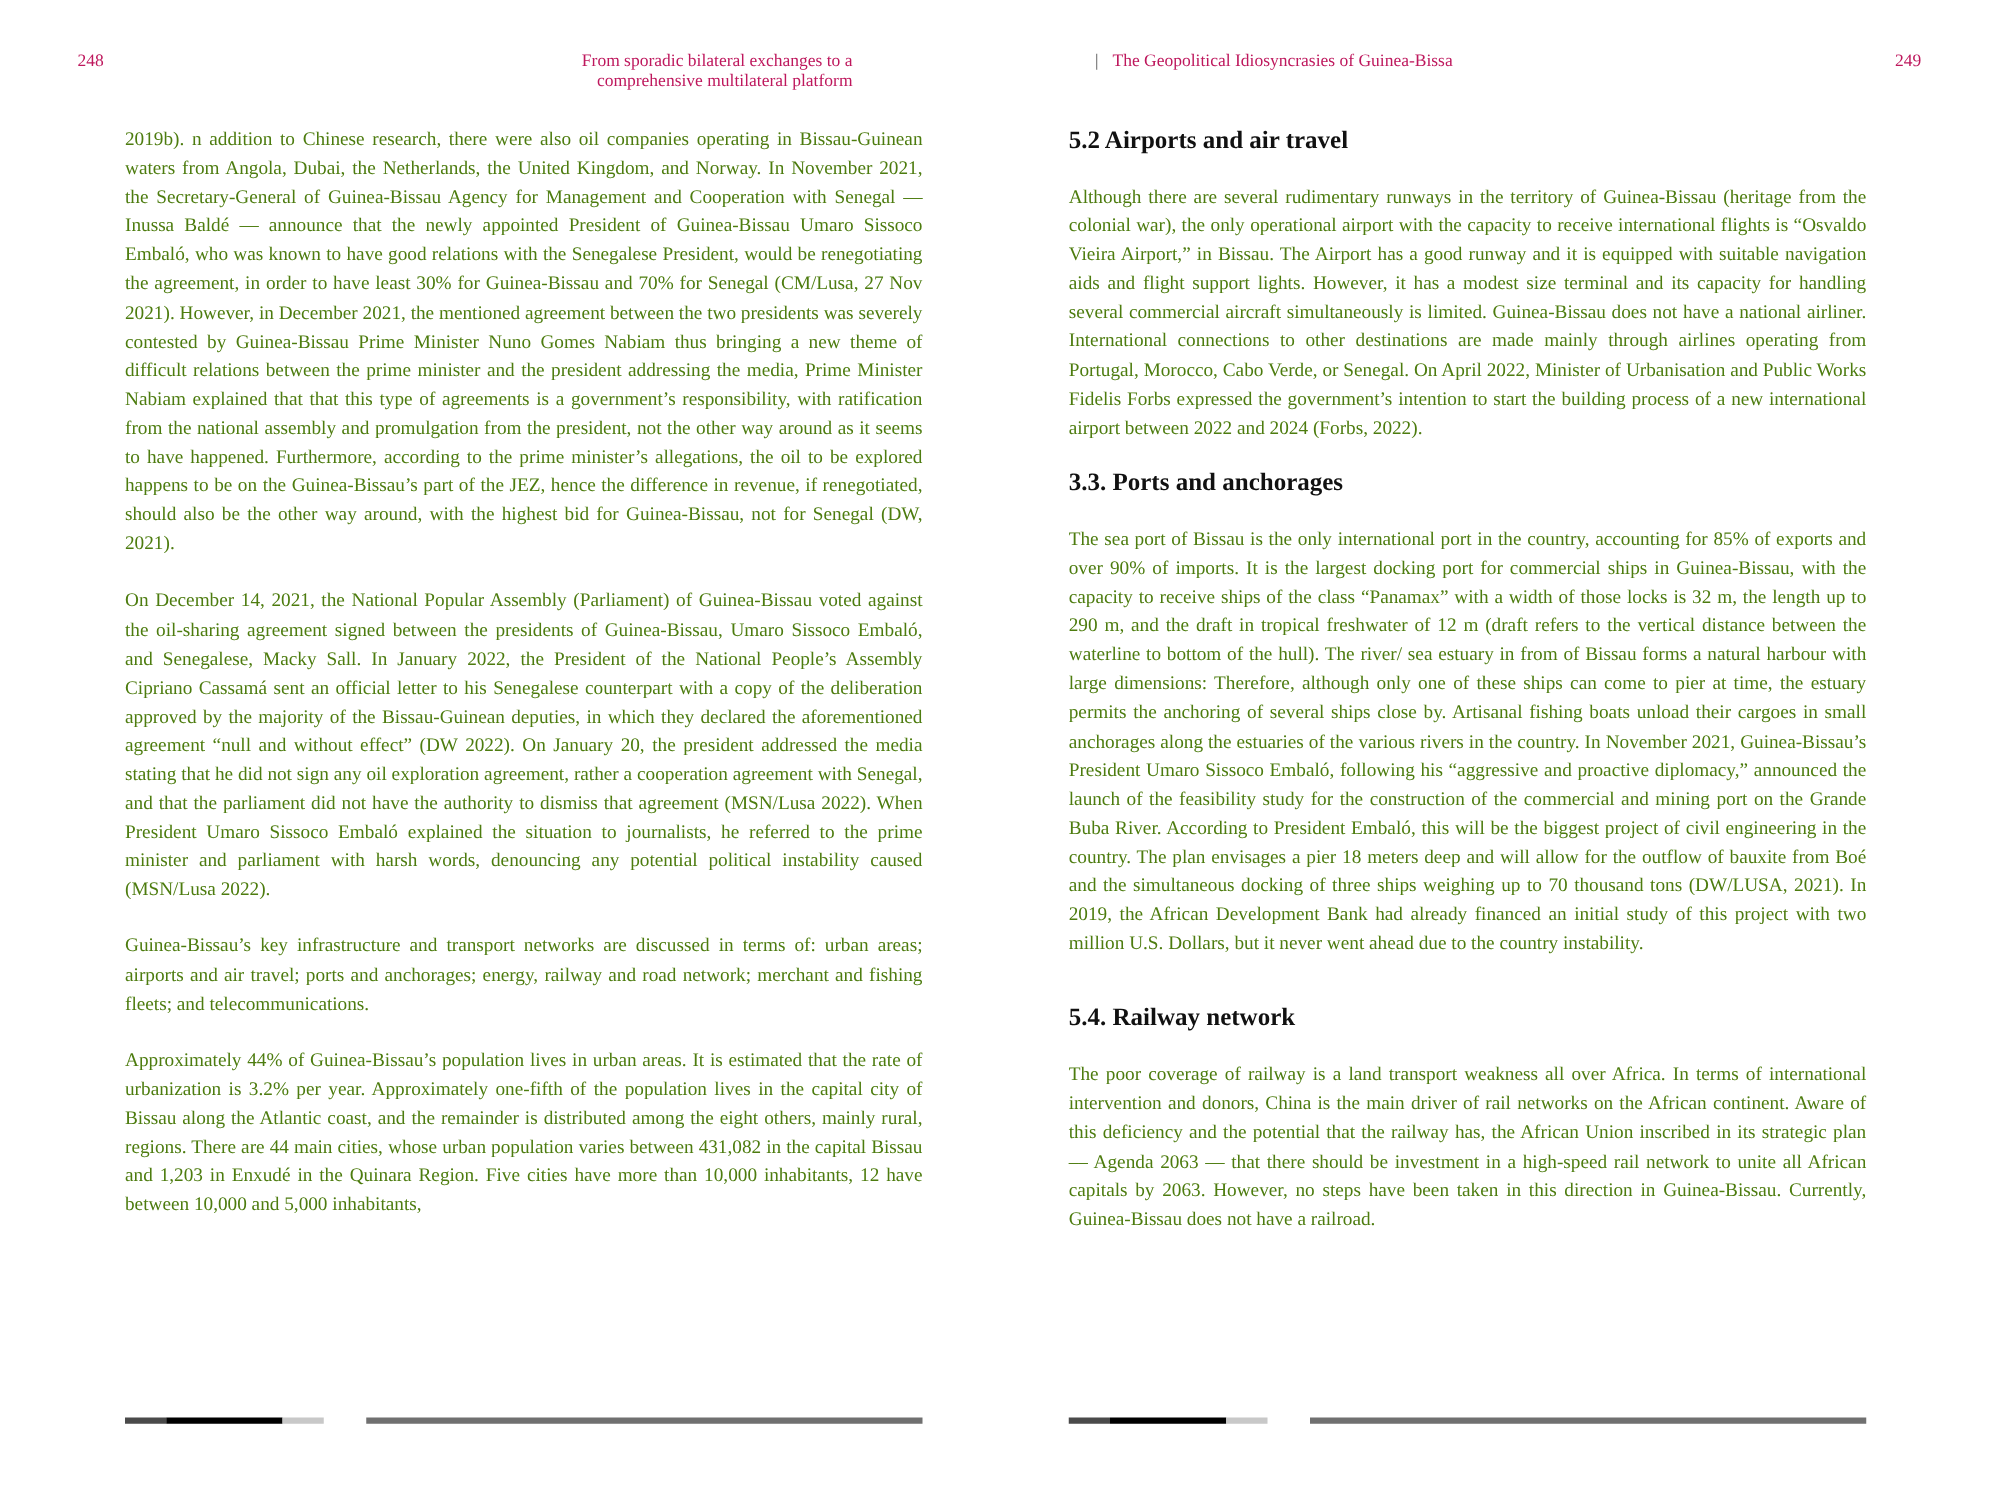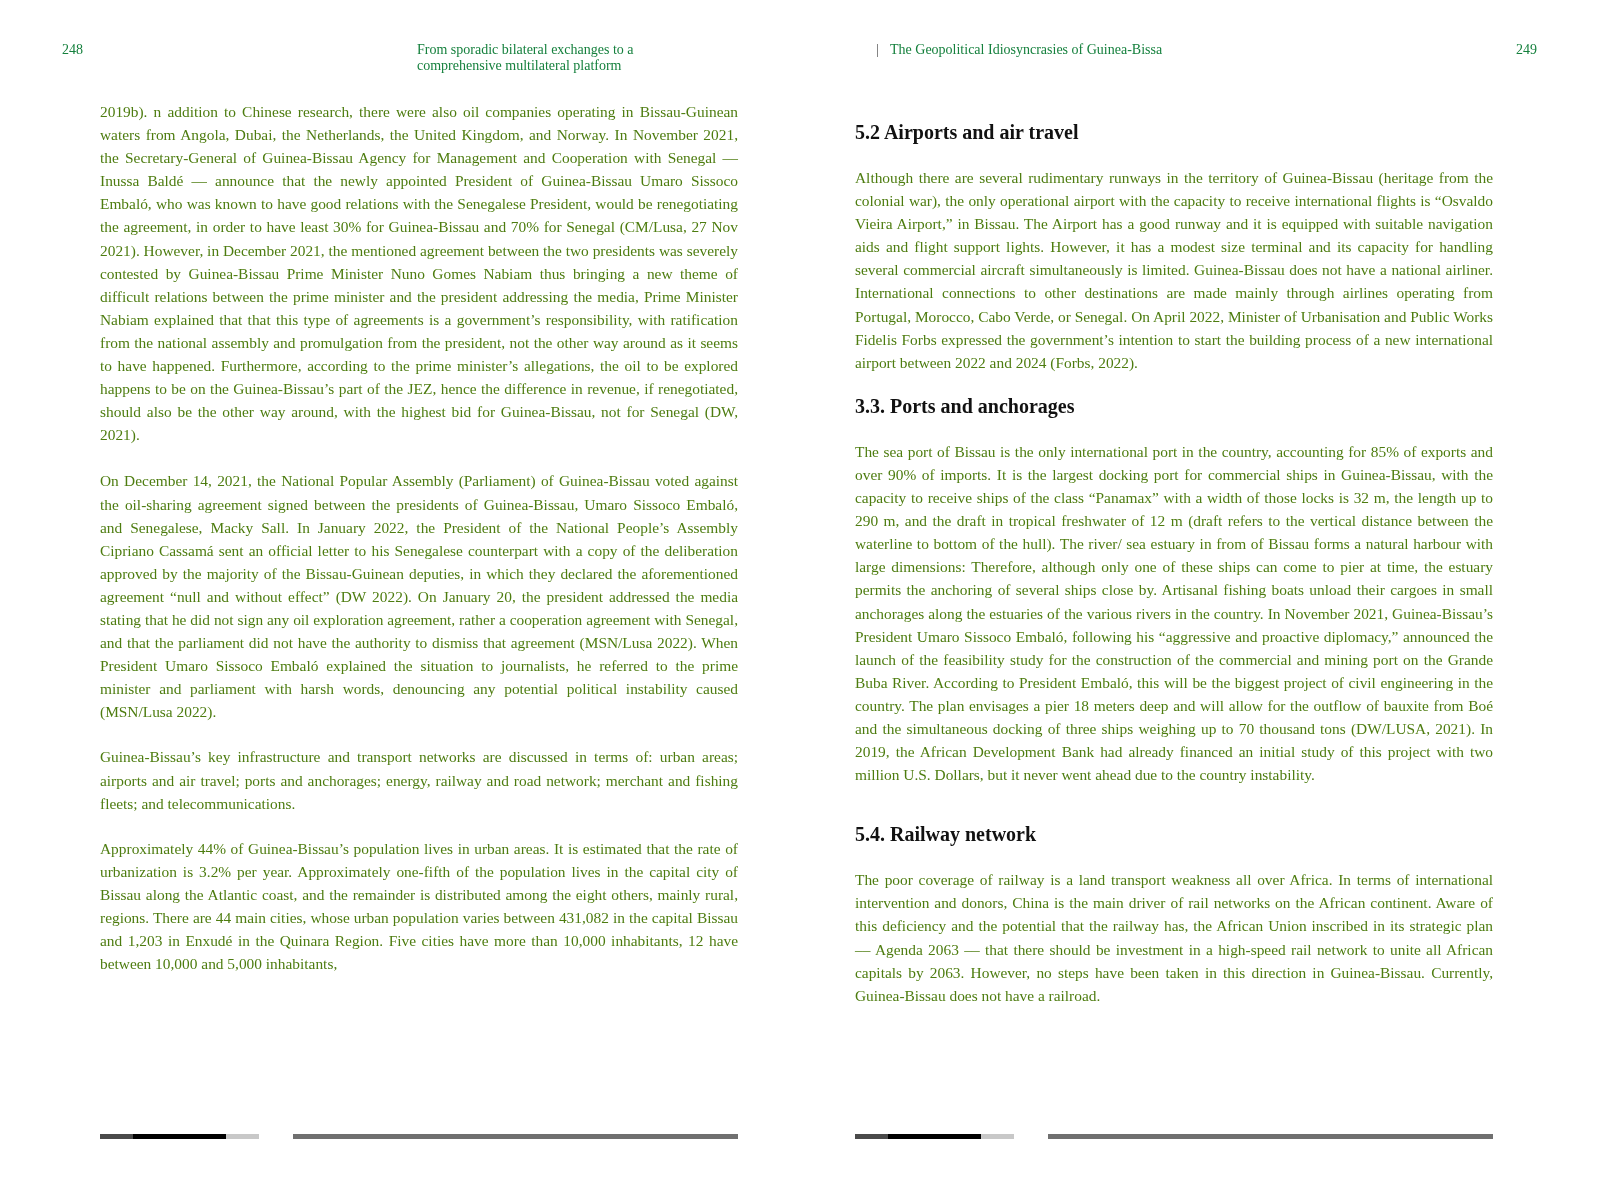--- a/index.html
+++ b/index.html
@@ -4,25 +4,25 @@
 <style>
   html, body { margin: 0; padding: 0; }
   body {
     width: 1600px; height: 1200px; background: #ffffff; position: relative; overflow: hidden;
     font-family: "Liberation Serif", "DejaVu Serif", serif; color: #2a2a2a;
   }
   .page { position: absolute; top: 0; height: 1200px; }
   .page-left { left: 0; width: 800px; }
   .page-right { left: 800px; width: 800px; }
 
-  .running-head { position: absolute; top: 42px; font-size: 14px; line-height: 16px; color: #15803d; }
+  .running-head { position: absolute; top: 42px; font-size: 14px; line-height: 16px; color: #be185d; }
   .rh-num-left { left: 62px; }
   .rh-title-left { left: 100px; width: 260px; }
   .rh-title-left .rule { display: inline-block; width: 92px; border-top: 1px solid #333; vertical-align: middle; margin-left: 10px; }
-  .rh-sub-left { left: 417px; width: 280px; }
+  .rh-sub-left { left: 402px; width: 280px; text-align: right; }
   .rh-bar-right { left: 876px; }
   .rh-title-right { left: 890px; }
   .rh-num-right { left: 1516px; }
 
   .col { position: absolute; top: 100px; width: 638px; }
   .page-left .col { left: 100px; }
   .page-right .col { left: 55px; }
 
   p.body {
     margin: 0; font-size: 15.4px; line-height: 23.1px; text-align: justify; color: #4d7c0f;
@@ -62,21 +62,21 @@
     <div class="fb-seg" style="left:193px; width:445px; background:#707070;"></div>
   </div>
 </div>
 
 <div class="page page-right">
   <div class="running-head rh-bar-right" style="left:76px; color:#555;">|</div>
   <div class="running-head rh-title-right" style="left:90px;">The Geopolitical Idiosyncrasies of Guinea-Bissa</div>
   <div class="running-head rh-num-right" style="left:716px;">249</div>
 
   <div class="col">
-    <h2 class="sec mid" style="margin-top:20px">5.2 Airports and air travel</h2>
+    <h2 class="sec mid" style="">5.2 Airports and air travel</h2>
     <p class="body" style="margin-top:22px">Although there are several rudimentary runways in the territory of Guinea-Bissau (heritage from the colonial war), the only operational airport with the capacity to receive international flights is “Osvaldo Vieira Airport,” in Bissau. The Airport has a good runway and it is equipped with suitable navigation aids and flight support lights. However, it has a modest size terminal and its capacity for handling several commercial aircraft simultaneously is limited. Guinea-Bissau does not have a national airliner. International connections to other destinations are made mainly through airlines operating from Portugal, Morocco, Cabo Verde, or Senegal. On April 2022, Minister of Urbanisation and Public Works Fidelis Forbs expressed the government’s intention to start the building process of a new international airport between 2022 and 2024 (Forbs, 2022).</p>
     <h2 class="sec mid" style="margin-top:20px">3.3. Ports and anchorages</h2>
     <p class="body" style="margin-top:22px">The sea port of Bissau is the only international port in the country, accounting for 85% of exports and over 90% of imports. It is the largest docking port for commercial ships in Guinea-Bissau, with the capacity to receive ships of the class “Panamax” with a width of those locks is 32 m, the length up to 290 m, and the draft in tropical freshwater of 12 m (draft refers to the vertical distance between the waterline to bottom of the hull). The river/ sea estuary in from of Bissau forms a natural harbour with large dimensions: Therefore, although only one of these ships can come to pier at time, the estuary permits the anchoring of several ships close by. Artisanal fishing boats unload their cargoes in small anchorages along the estuaries of the various rivers in the country. In November 2021, Guinea-Bissau’s President Umaro Sissoco Embaló, following his “aggressive and proactive diplomacy,” announced the launch of the feasibility study for the construction of the commercial and mining port on the Grande Buba River. According to President Embaló, this will be the biggest project of civil engineering in the country. The plan envisages a pier 18 meters deep and will allow for the outflow of bauxite from Boé and the simultaneous docking of three ships weighing up to 70 thousand tons (DW/LUSA, 2021). In 2019, the African Development Bank had already financed an initial study of this project with two million U.S. Dollars, but it never went ahead due to the country instability.</p>
     <h2 class="sec mid" style="margin-top:36px">5.4. Railway network</h2>
     <p class="body" style="margin-top:22px">The poor coverage of railway is a land transport weakness all over Africa. In terms of international intervention and donors, China is the main driver of rail networks on the African continent. Aware of this deficiency and the potential that the railway has, the African Union inscribed in its strategic plan –– Agenda 2063 –– that there should be investment in a high-speed rail network to unite all African capitals by 2063. However, no steps have been taken in this direction in Guinea-Bissau. Currently, Guinea-Bissau does not have a railroad.</p>
   </div>
 
   <div class="footer-bars" style="left:55px; width:640px;">
     <div class="fb-seg" style="left:0; width:33px; background:#4a4a4a;"></div>
     <div class="fb-seg" style="left:33px; width:93px; background:#000;"></div>

